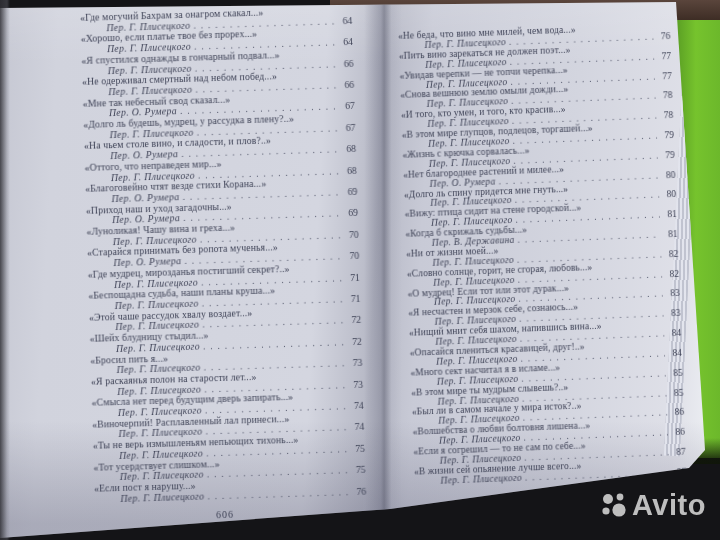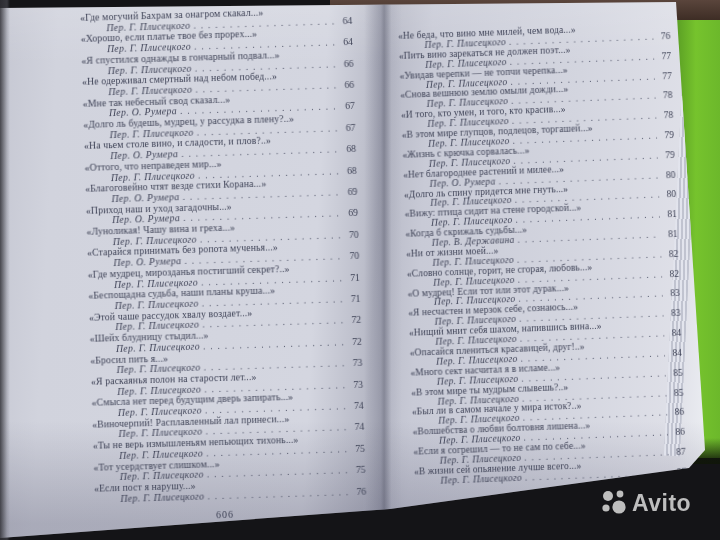--- a/index.html
+++ b/index.html
@@ -38,21 +38,21 @@
   .dots{flex:1;overflow:hidden;white-space:nowrap;font-style:normal;margin:0 3px;color:#4b4f64;letter-spacing:1.2px;}
   .dots::after{content:". . . . . . . . . . . . . . . . . . . . . . . . . . . . . . . . . . . . . . . . . . . . . . . . . .";}
   .num{font-style:normal;min-width:14px;text-align:right;}
 
   .folio{position:absolute;font-size:10px;color:var(--ink,#3f4357);letter-spacing:1px;filter:blur(.3px);}
   .folio-left{left:216px;top:509px;transform:rotate(-2deg);}
   .folio-right{left:505px;top:492px;transform:rotate(-2deg);}
 
   .wm{position:absolute;left:600px;top:489px;display:flex;align-items:center;gap:4px;
     color:var(--watermark,#dcdcdc);opacity:.85;
-    font-family:"Liberation Sans",sans-serif;font-weight:bold;font-size:23px;letter-spacing:.5px;}
+    font-family:"Liberation Sans",sans-serif;font-weight:bold;font-size:29px;letter-spacing:.5px;}
   .wm svg{display:block;}
 </style>
 </head>
 <body>
 
 <div class="photo">
 
   <div class="brown-strip"></div>
   <div class="green-strip"></div>
 

